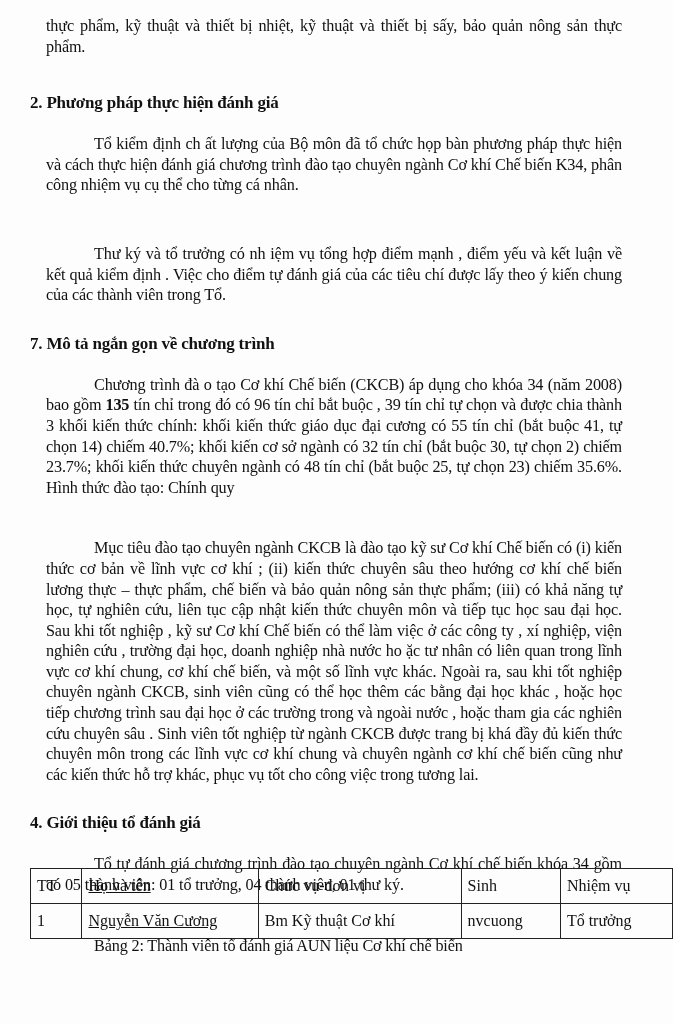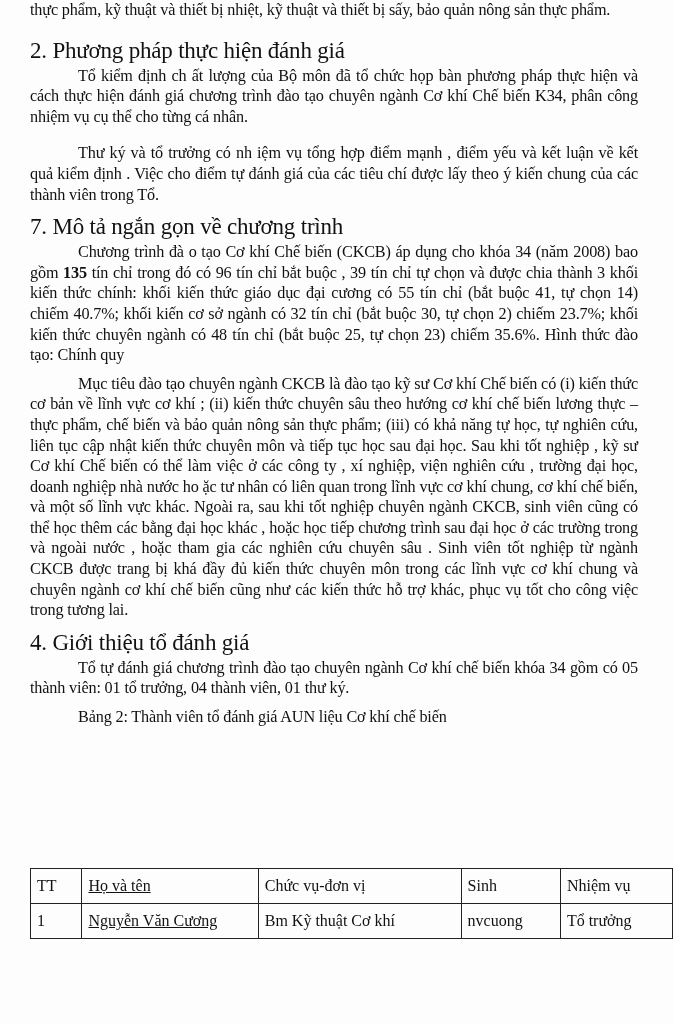--- a/index.html
+++ b/index.html
@@ -15,32 +15,32 @@
       color: #111;
       font-family: "Liberation Serif", "DejaVu Serif", serif;
     }
     .page {
       position: absolute;
       left: 30px;
       top: 0;
       width: 608px;
     }
     p {
-      margin: 0;
+      margin: 16px;
       font-size: 16.2px;
       line-height: 20.6px;
       text-align: justify;
       letter-spacing: -0.15px;
     }
     .indent { text-indent: 48px; }
     h2 {
       margin: 0;
-      font-size: 23px;
+      font-size: 17px;
       line-height: 24px;
-      font-weight: normal;
+      font-weight: bold;
       letter-spacing: -0.2px;
     }
     .b { font-weight: bold; }
     .gap-s { height: 8px; }
     .gap-m { height: 10px; }
 
     table.members {
       position: absolute;
       left: 30px;
       top: 868px;

